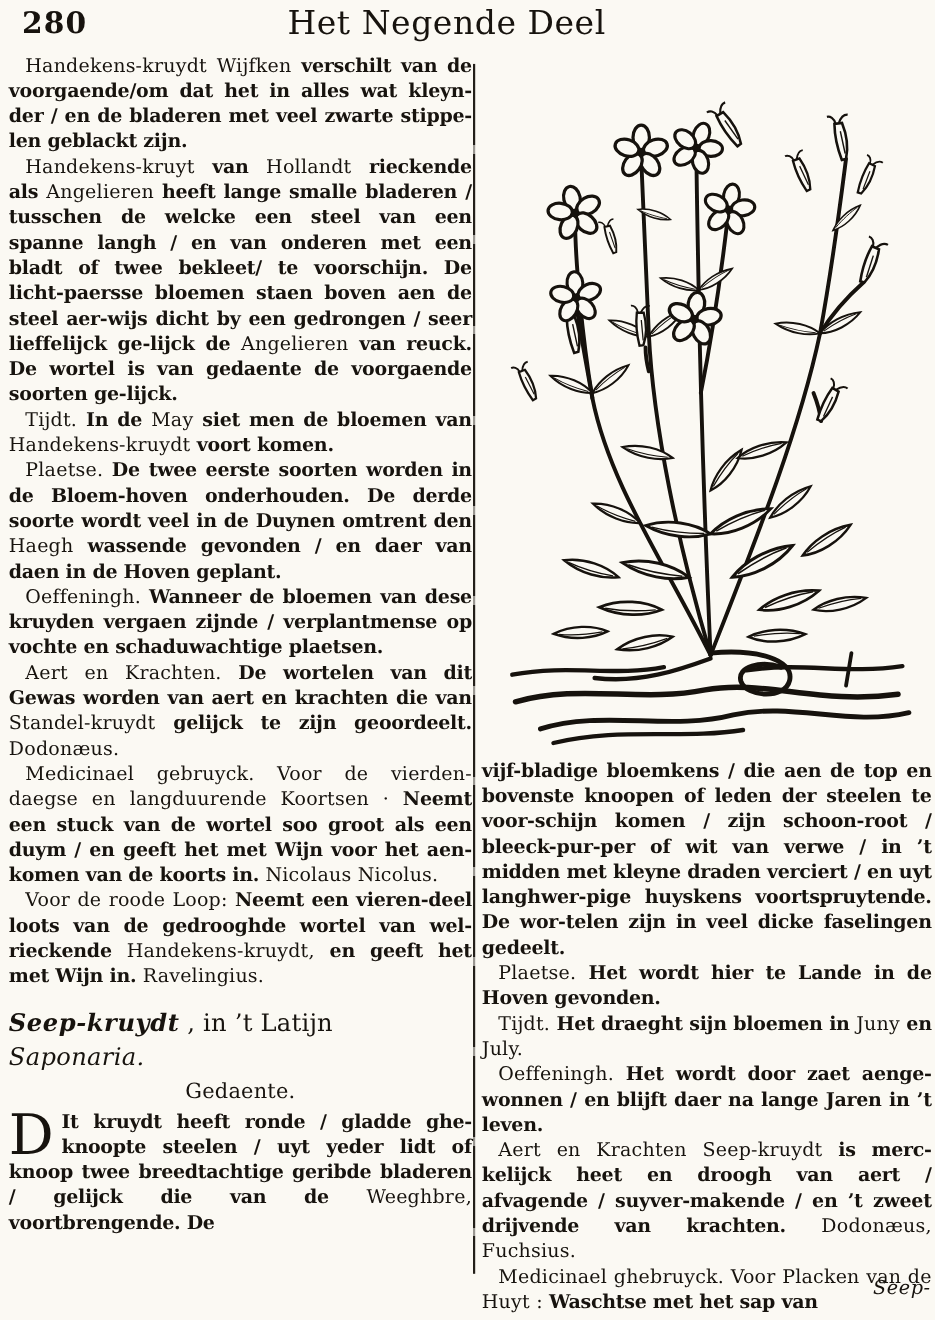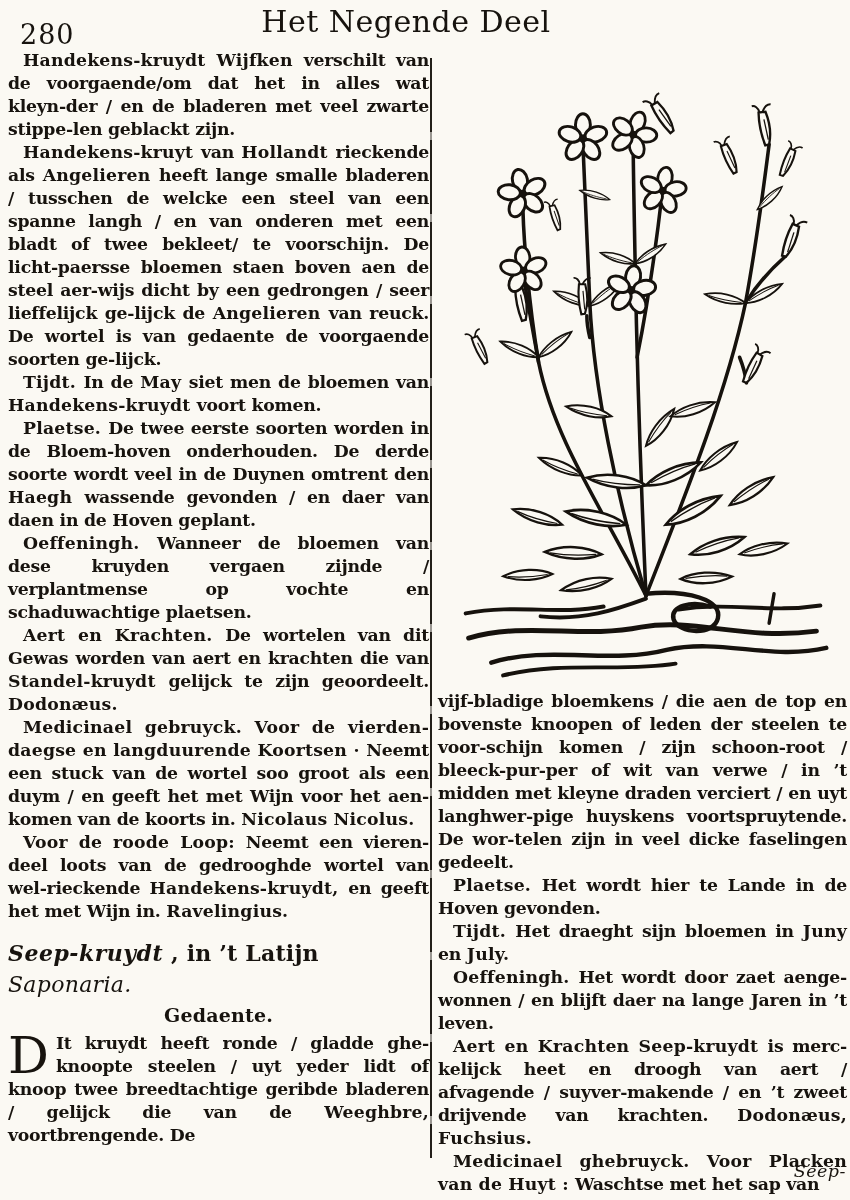--- a/index.html
+++ b/index.html
@@ -2,33 +2,33 @@
 <html><head>
 <meta charset="utf-8">
 <style>
   html,body{margin:0;padding:0;}
   body{
     width:850px;height:1200px;position:relative;overflow:hidden;
     background:#fbf9f3;color:#17130e;
     font-family:"DejaVu Serif","Liberation Serif",serif;
   }
   
-  .page-number{position:absolute;left:20px;top:6px;font-size:27px;font-weight:400;letter-spacing:1px;margin-top:13px;}
+  .page-number{position:absolute;left:20px;top:6px;font-size:27px;font-weight:700;letter-spacing:1px;}
   .running-title{position:absolute;left:0;top:4px;width:812px;text-align:center;font-size:30px;font-weight:400;letter-spacing:0.5px;}
   
   .col{position:absolute;}
   .col-left{left:8px;top:49px;width:421px;}
   .col-right{left:438px;top:690px;width:409px;}
   .col-rule{position:absolute;left:430px;top:58px;width:2px;height:1100px;
     background:repeating-linear-gradient(to bottom,#231f19 0 74px,rgba(35,31,25,.45) 74px 82px);}
   
   .para{margin:0;text-align:justify;font-size:17.3px;line-height:23px;}
   .para.indent{text-indent:15px;}
   .seg-bl{font-weight:700;letter-spacing:-0.25px;}
-  .seg-rm{font-weight:700;letter-spacing:0.2px;}
+  .seg-rm{font-weight:400;letter-spacing:0.2px;}
   .seg-it{font-style:italic;font-weight:400;letter-spacing:0.3px;}
   .seg-itb{font-style:italic;font-weight:700;letter-spacing:0.5px;}
   .heading{font-size:22px;line-height:31px;margin:15px 0 3px 0;text-align:left;}
   .subheading{font-size:19px;line-height:25px;margin:2px 0 4px 0;text-align:center;letter-spacing:1.5px;font-weight:400;}
   .para.dc .dropcap{float:left;font-size:51px;line-height:41px;padding:3px 7px 0 0;font-weight:400;}
   
   .catchword{position:absolute;left:700px;top:1161px;width:146px;text-align:right;font-size:17.5px;font-weight:400;letter-spacing:0.5px;font-style:italic;}
   
   .illustration{position:absolute;left:444px;top:60px;width:400px;height:626px;}
   .illustration svg{display:block;width:100%;height:100%;}

